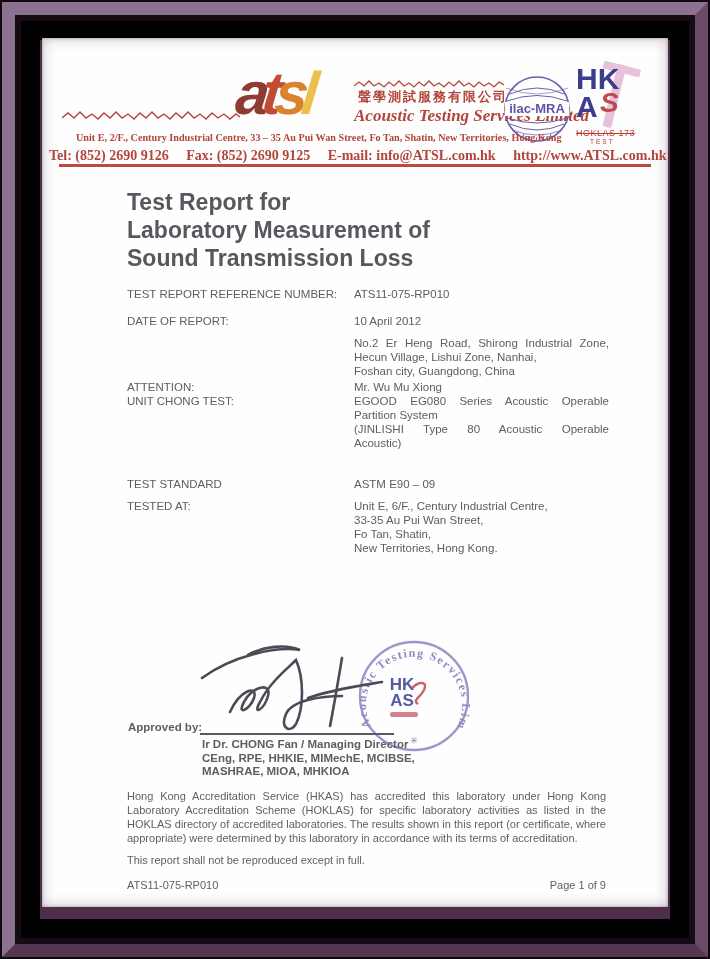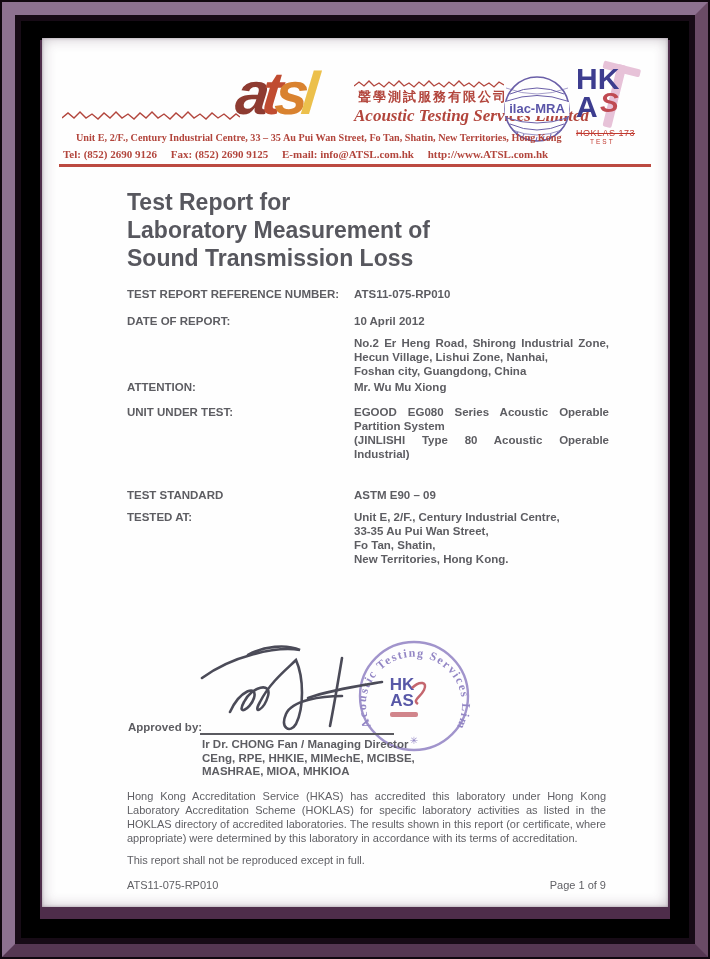--- a/index.html
+++ b/index.html
@@ -52,39 +52,39 @@
   .hkas-t  { position:absolute; left:34px; top:-2px; width:9px; height:64px;
     background:#e3b8d2; transform:rotate(14deg); border-radius:2px; opacity:.85; }
   .hkas-t:before { content:""; position:absolute; left:-14px; top:0; width:38px; height:8px;
     background:#e3b8d2; border-radius:2px; }
   .hoklas { font-size:9px; font-weight:normal; color:#c0392f;
     text-decoration:line-through; letter-spacing:.5px; }
   .hoklas-test { font-size:6.5px; color:#c0392f; letter-spacing:2px; margin-left:14px; }
 
   .addr-line { position:absolute; left:21px; top:94px; white-space:nowrap;
     font-family:"Liberation Serif", serif; font-size:10.2px; font-weight:bold; color:#b2453c;margin-left:13px; }
-  .tel-line  { position:absolute; left:21px; top:110px; white-space:pre;
-    font-family:"Liberation Serif", serif; font-size:11px; font-weight:bold; color:#b2453c; }
+  .tel-line  { position:absolute; left:7px; top:110px; white-space:pre;
+    font-family:"Liberation Serif", serif; font-size:14px; font-weight:bold; color:#b2453c; }
   .hdr-rule { position:absolute; left:17px; top:126px; width:592px; height:3px; background:#bc4a41; }
 
   
   .title { position:absolute; left:85px; top:150px;
     font-size:23px; font-weight:bold; color:#57575e; line-height:28px; }
 
   
   .fields { position:absolute; left:85px; top:249px; width:482px;
-    font-size:11.5px; font-weight:bold; color:#5d5d62; line-height:14px; }
+    font-size:11.5px; font-weight:normal; color:#5d5d62; line-height:14px; }
   .frow { display:flex; }
   .frow .lab { width:227px; flex:none; }
   .frow .val { width:255px; flex:none; }
   .jl { text-align:justify; text-align-last:justify; }
 
   .mb-r1 { margin-bottom:13px; } .mb-r2 { margin-bottom:8px; }
   .mb-r3 { margin-bottom:10px; } .mb-r4 { margin-bottom:2px; }
-  .mb-r5 { margin-bottom:11px;justify-content:flex-end; } .mb-r6 { margin-bottom:27px; }
+  .mb-r5 { margin-bottom:0;justify-content:flex-end; } .mb-r6 { margin-bottom:27px; }
   .mb-r7 { margin-bottom:8px; }
 
   
   .stamp { position:absolute; left:308px; top:594px; opacity:.92; }
   .sig-svg { position:absolute; left:148px; top:598px; }
   .approved-label { position:absolute; left:86px; top:683px;
     font-size:11.5px; font-weight:bold; color:#5d5d62;text-align:right; }
   .sig-line { position:absolute; left:158px; top:695px; width:194px; height:2px; background:#5a5a60; }
   .signer { position:absolute; left:160px; top:700px;
     font-size:11.5px; font-weight:bold; color:#5d5d62; line-height:13.5px; }
@@ -173,36 +173,36 @@
           <div class="jl">No.2 Er Heng Road, Shirong Industrial Zone,</div>
           <div>Hecun Village, Lishui Zone, Nanhai,</div>
           <div>Foshan city, Guangdong, China</div>
         </div>
       </div>
       <div class="frow mb-r5">
         <div class="lab">ATTENTION:</div>
         <div class="val">Mr. Wu Mu Xiong</div>
       </div>
       <div class="frow mb-r6">
-        <div class="lab">UNIT UNDER TEST:</div>
+        <div class="lab">UNIT CHONG TEST:</div>
         <div class="val">
           <div class="jl">EGOOD EG080 Series Acoustic Operable</div>
           <div>Partition System</div>
           <div class="jl">(JINLISHI Type 80 Acoustic Operable</div>
-          <div>Industrial)</div>
+          <div>Acoustic)</div>
         </div>
       </div>
       <div class="frow mb-r7">
         <div class="lab">TEST STANDARD</div>
         <div class="val">ASTM E90 – 09</div>
       </div>
       <div class="frow">
         <div class="lab">TESTED AT:</div>
         <div class="val">
-          <div>Unit E, 2/F., Century Industrial Centre,</div>
+          <div>Unit E, 6/F., Century Industrial Centre,</div>
           <div>33-35 Au Pui Wan Street,</div>
           <div>Fo Tan, Shatin,</div>
           <div>New Territories, Hong Kong.</div>
         </div>
       </div>
     </div>
 
     <svg class="stamp" width="128" height="128" viewBox="0 0 128 128">
       <defs>
         <path id="ringPath" d="M 22,96 A 48,48 0 1 1 106,96"></path>

